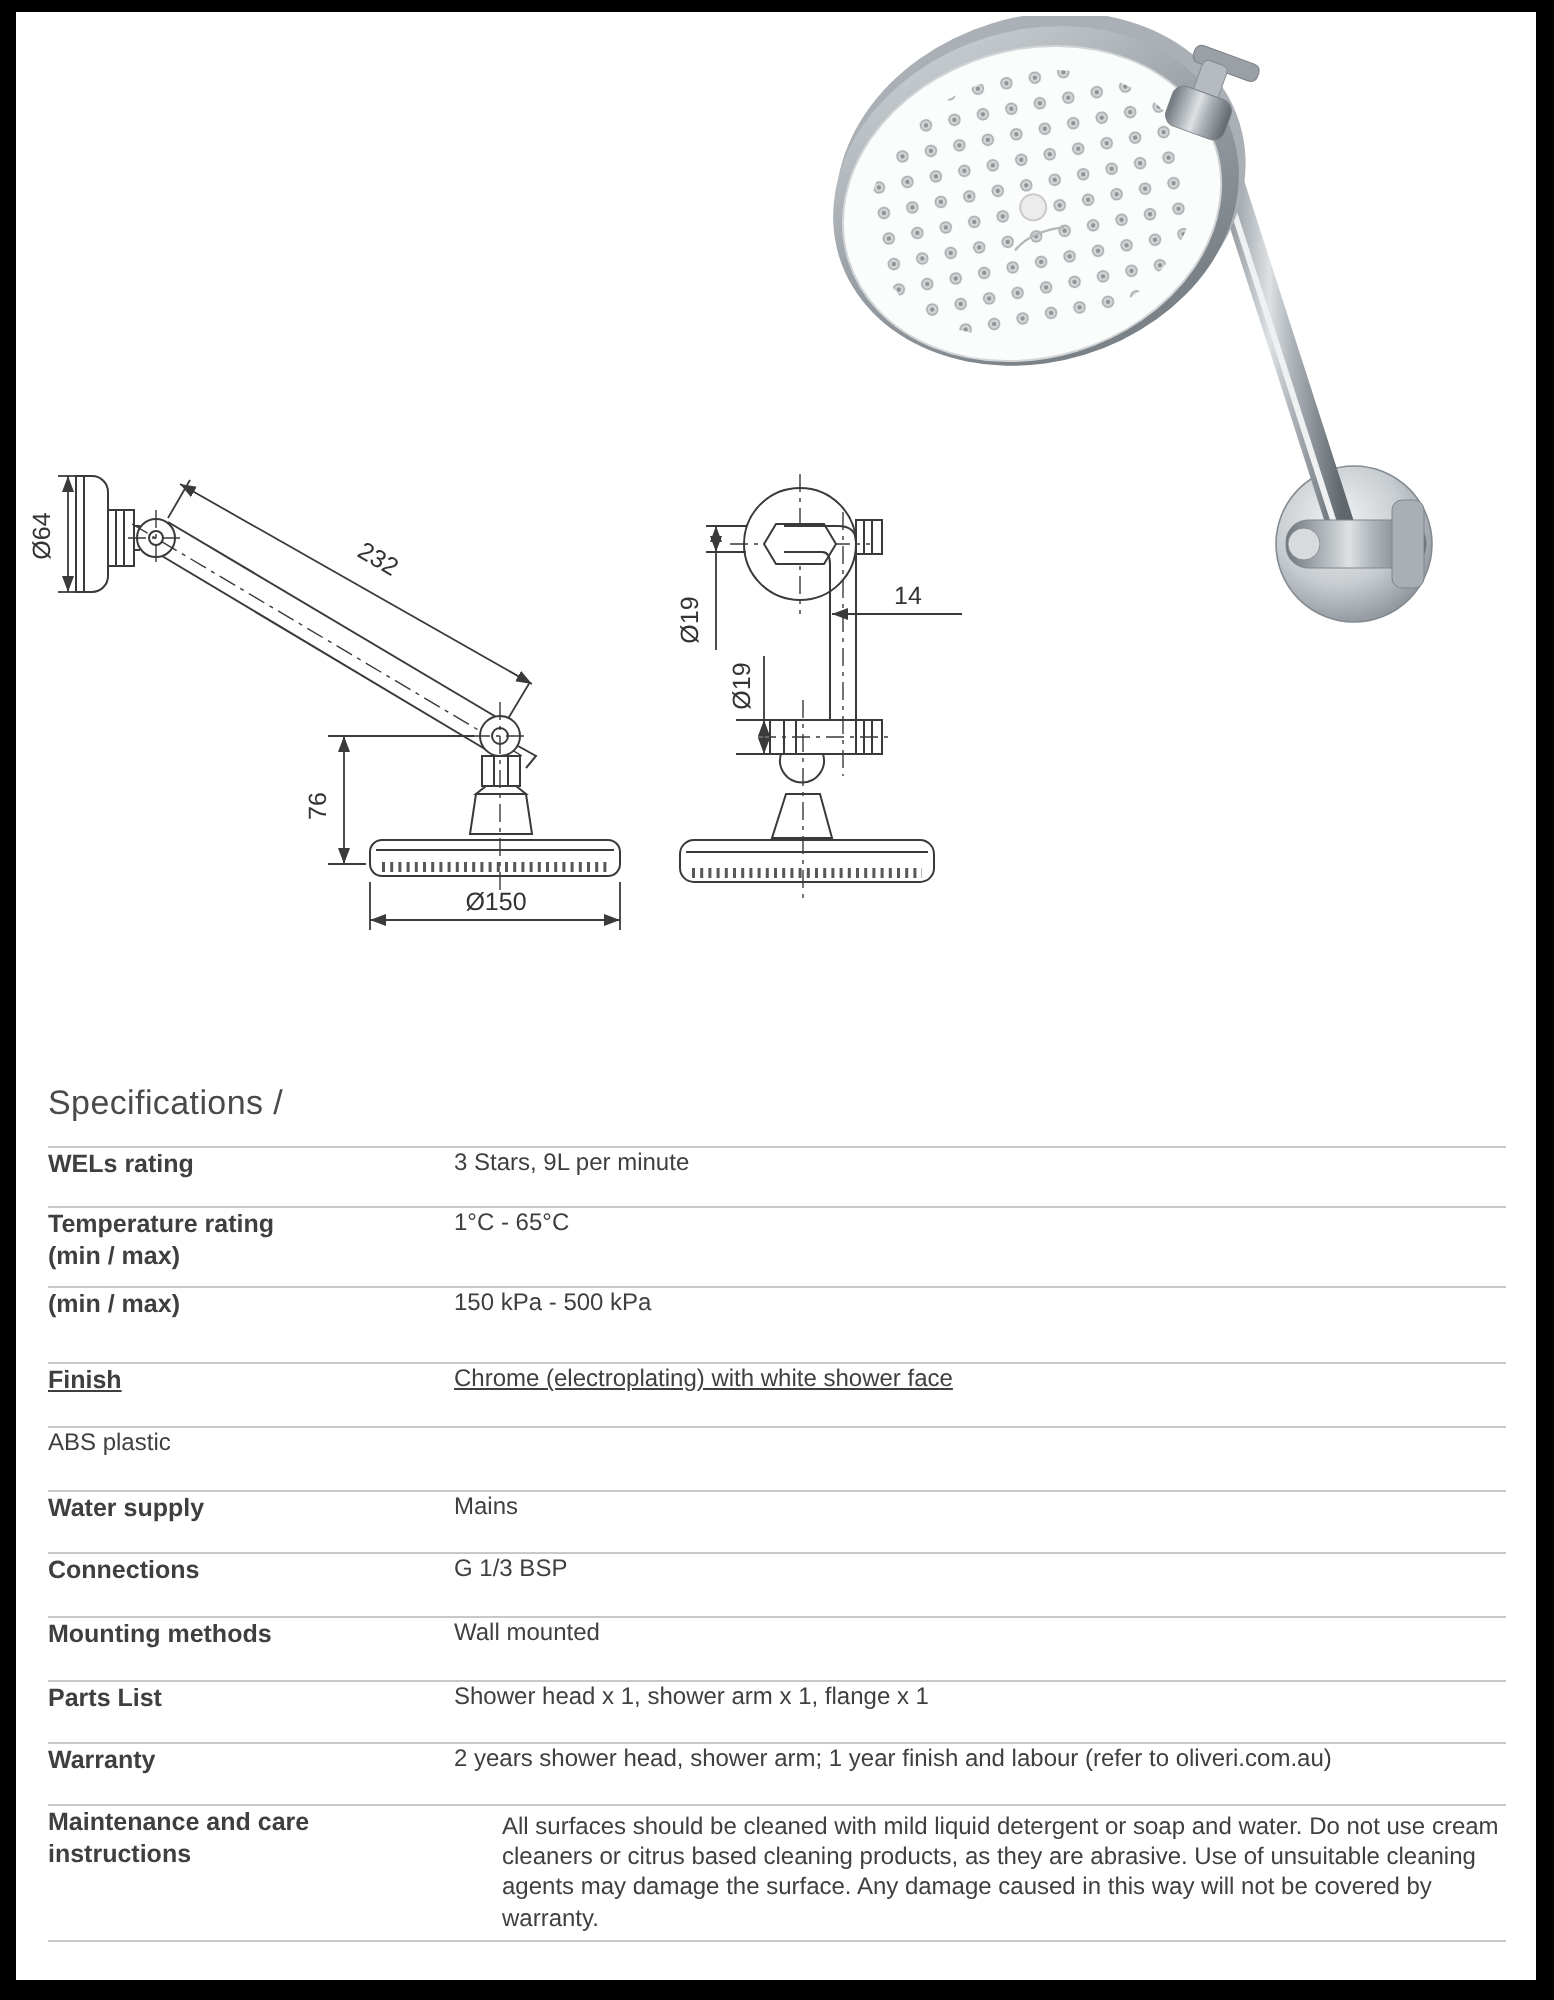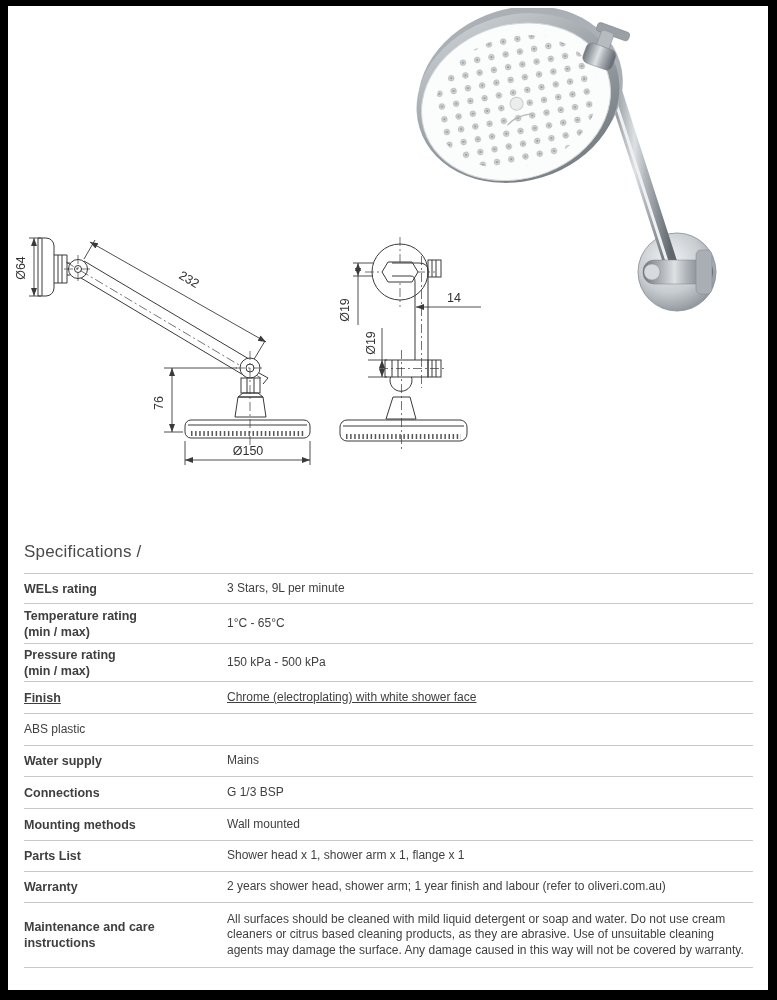--- a/index.html
+++ b/index.html
@@ -25,38 +25,38 @@
   .hatch{ stroke:#3a3a3a; stroke-width:5; stroke-dasharray:1.5 2.6; opacity:0.85; }
   .dimtext { fill:#333333; font-size:12.5px; font-family:"Liberation Sans","DejaVu Sans",sans-serif; }
 
   
   .specs { position:absolute; left:16px; top:529px; width:729px; color:#3f3f3f; }
   .specs-heading {
     height:38px; box-sizing:border-box; padding-top:7px;
     font-size:17px; font-weight:400; color:#4a4a4a; letter-spacing:0.2px;
   }
   .spec-table { border-top:1px solid #c8c8c8; }
-  .spec-row { display:flex; align-items:center; border-bottom:1px solid #c8c8c8; box-sizing:border-box; }
+  .spec-row { display:flex; border-bottom:1px solid #c8c8c8; box-sizing:border-box; }
   .spec-row .label {
     width:203px; flex:0 0 203px; font-weight:bold; font-size:12.5px; line-height:16px;
   }
   .spec-row .label span { display:block; }
   .spec-row .value { flex:1 1 auto; font-size:12px; line-height:15.2px; }
   .r0  { min-height:30px; }
   .r1  { min-height:40px; }
   .r2  { min-height:38px; }
   .r3  { min-height:32px;text-decoration:underline; }
   .r4  { min-height:32px; }
   .r5  { min-height:31px; }
   .r6  { min-height:32px; }
   .r7  { min-height:32px; }
   .r8  { min-height:31px; }
   .r9  { min-height:31px; }
   .r10 { min-height:65px; }
-  .r10 .value { padding:3px 0; }
+  .r10 .value { padding:3px 0;margin-left:24px; }
 </style>
 </head>
 <body>
 
 <div class="page">
   <div class="content">
 
     <svg class="photo-svg" viewBox="0 0 365 315" aria-hidden="true">
       <defs>
         <radialGradient id="gFlange" cx="40%" cy="35%" r="75%">
@@ -256,21 +256,20 @@
         <div class="spec-row r1">
           <div class="label">
             <span>Temperature rating</span>
             <span>(min / max)</span>
           </div>
           <div class="value">1°C - 65°C</div>
         </div>
 
         <div class="spec-row r2">
           <div class="label">
-            <span>Pressure rating</span>
             <span>(min / max)</span>
           </div>
           <div class="value">150 kPa - 500 kPa</div>
         </div>
 
         <div class="spec-row r3">
           <div class="label">
             <span>Finish</span>
             <span></span>
           </div>

